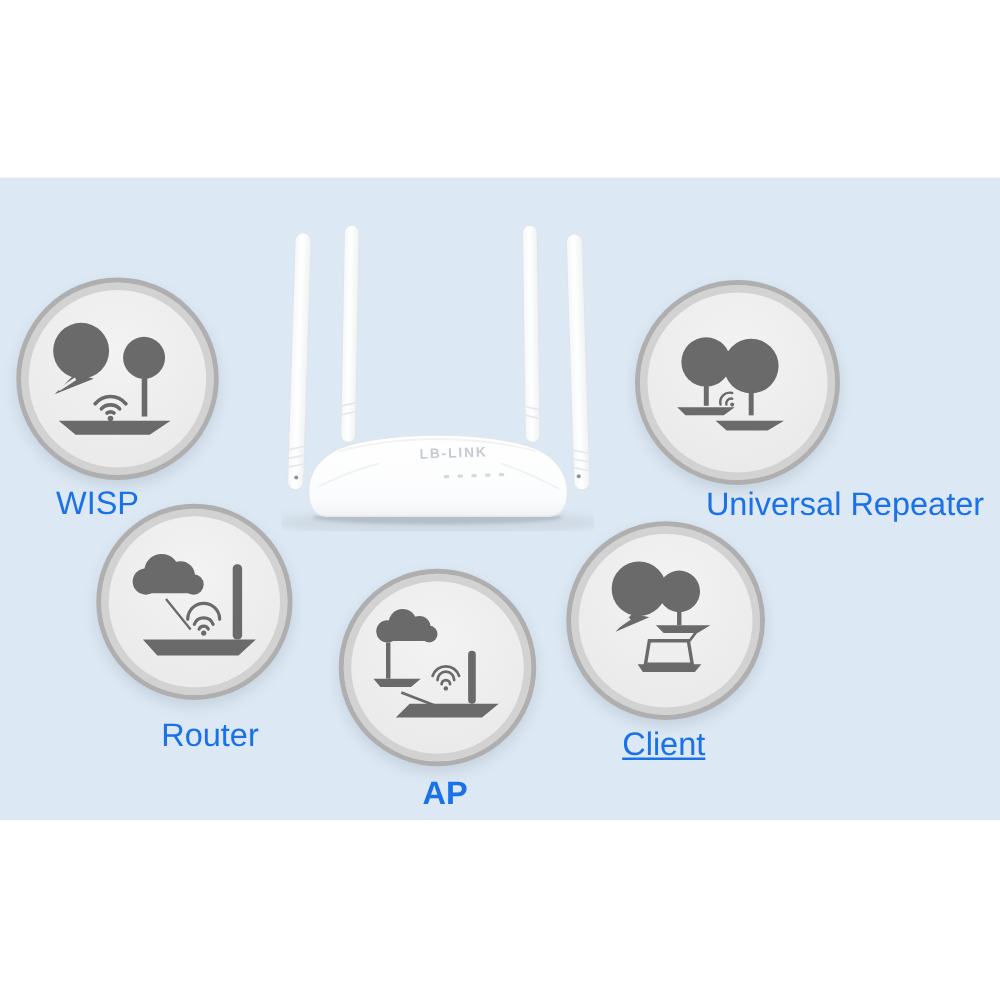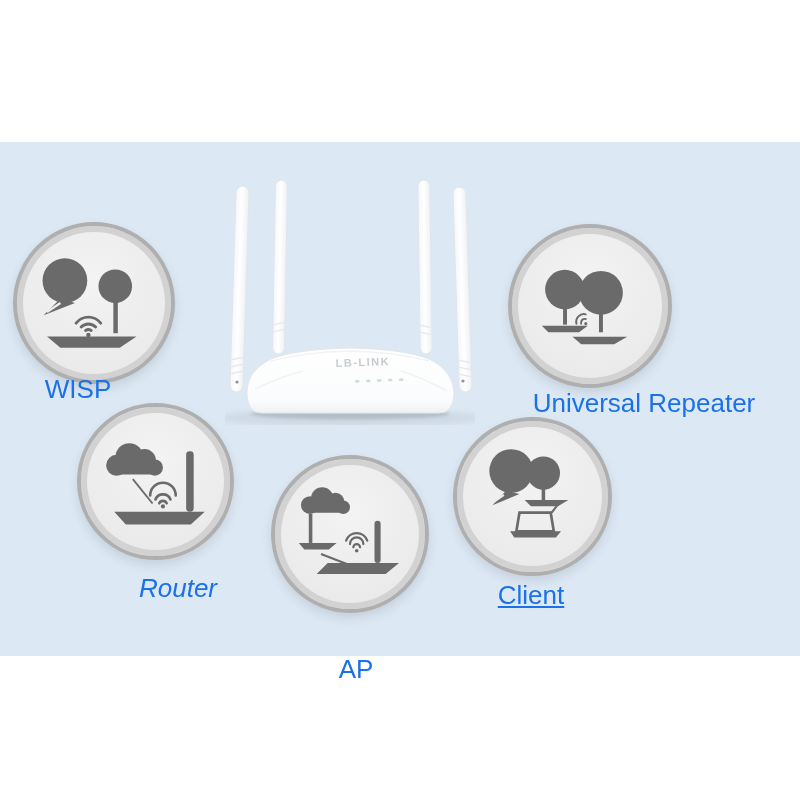--- a/index.html
+++ b/index.html
@@ -102,42 +102,42 @@
       <rect class="fg" x="67.3" y="40" width="4" height="29"></rect>
       <g class="st" stroke-width="2.6" stroke-linecap="round">
         <path d="M 34,60 A 14,14 0 0 1 56,60"></path>
         <path d="M 38.5,63.5 A 9,9 0 0 1 51.5,63.5"></path>
         <path d="M 42.5,66.5 A 4.5,4.5 0 0 1 47.5,66.5"></path>
       </g>
       <circle class="fg" cx="45" cy="70.5" r="2"></circle>
       <path class="fg" d="M 8,72 L 88,72 L 73,82 L 20,82 Z"></path>
     </svg>
   </div>
-  <div class="mode-label" style="left:78px;top:374px;">WISP</div>
+  <div class="mode-label" style="left:78px;top:387px;">WISP</div>
 </div>
 
 <div>
   <div class="mode-circle" style="left:508px;top:224px;width:164px;height:164px;">
     <svg class="icon" width="110" height="92" viewBox="0 0 100 84">
       <circle class="fg" cx="27" cy="27" r="18"></circle>
       <rect class="fg" x="25.4" y="43" width="3.6" height="16"></rect>
       <path class="fg" d="M 6,60 L 48,60 L 40,66 L 12,66 Z"></path>
       <circle class="fg" cx="60" cy="30" r="20"></circle>
       <rect class="fg" x="58.2" y="48" width="3.6" height="18"></rect>
       <path class="fg" d="M 34,70 L 84,70 L 72,77 L 42,77 Z"></path>
       <g transform="rotate(-45 44 56)">
         <g class="st" stroke-width="1.8" stroke-linecap="round">
           <path d="M 38,53 A 7,7 0 0 1 50,53"></path>
           <path d="M 41,56 A 3.5,3.5 0 0 1 47,56"></path>
         </g>
         <circle class="fg" cx="44" cy="59" r="1.4"></circle>
       </g>
     </svg>
   </div>
-  <div class="mode-label" style="left:644px;top:388px;">Universal Repeater</div>
+  <div class="mode-label" style="left:676px;top:388px;">Universal Repeater</div>
 </div>
 
 <div>
   <div class="mode-circle" style="left:77px;top:403px;width:157px;height:157px;">
     <svg class="icon" width="116" height="93" viewBox="0 0 100 80">
       <g class="fg">
         <circle cx="16" cy="26" r="9"></circle>
           <circle cx="27" cy="19" r="12"></circle>
         <circle cx="40" cy="22" r="10"></circle>
           <circle cx="49" cy="28" r="7"></circle>
@@ -147,21 +147,21 @@
       <g class="st" stroke-width="2.2" stroke-linecap="round">
         <path d="M 45,52 A 11,11 0 0 1 67,52"></path>
         <path d="M 49.5,55.5 A 7,7 0 0 1 62.5,55.5"></path>
         <path d="M 52.8,58.8 A 3.5,3.5 0 0 1 59.2,58.8"></path>
       </g>
       <circle class="fg" cx="56" cy="61.5" r="1.8"></circle>
       <rect class="fg" x="76" y="14" width="6.5" height="52" rx="3"></rect>
       <path class="fg" d="M 14,66 L 92,66 L 80,77 L 24,77 Z"></path>
     </svg>
   </div>
-  <div class="mode-label" style="left:178px;top:573px;font-style:italic;">Router</div>
+  <div class="mode-label" style="left:168px;top:573px;">Router</div>
 </div>
 
 <div>
   <div class="mode-circle" style="left:271px;top:455px;width:158px;height:158px;">
     <svg class="icon" width="112" height="98" viewBox="0 0 100 88">
       <g class="fg">
         <circle cx="14" cy="18" r="8"></circle>
           <circle cx="25" cy="12" r="10"></circle>
         <circle cx="37" cy="15" r="8"></circle>
           <circle cx="44" cy="20" r="6"></circle>
@@ -173,21 +173,21 @@
       <g class="st" stroke-width="2" stroke-linecap="round">
         <path d="M 46.5,50 A 10,10 0 0 1 65.5,50"></path>
         <path d="M 50,53 A 6,6 0 0 1 62,53"></path>
         <path d="M 53,56 A 3,3 0 0 1 59,56"></path>
       </g>
       <circle class="fg" cx="56" cy="59" r="1.6"></circle>
       <rect class="fg" x="72" y="32" width="5.5" height="38" rx="2.7"></rect>
       <path class="fg" d="M 30,70 L 94,70 L 82,80 L 20,80 Z"></path>
     </svg>
   </div>
-  <div class="mode-label" style="left:356px;top:654px;">AP</div>
+  <div class="mode-label" style="left:356px;top:619px;font-weight:bold;">AP</div>
 </div>
 
 <div>
   <div class="mode-circle" style="left:453px;top:417px;width:159px;height:159px;">
     <svg class="icon" width="104" height="98" viewBox="0 0 100 94">
       <circle class="fg" cx="29" cy="22" r="21"></circle>
       <path class="fg" d="M 24,41 L 37,44 L 11,55 Z"></path>
       <path d="M 22,45 L 12,52" stroke="#ececec" stroke-width="2"></path>
       <circle class="fg" cx="60" cy="24" r="16"></circle>
       <rect class="fg" x="58.3" y="38" width="3.4" height="12"></rect>

